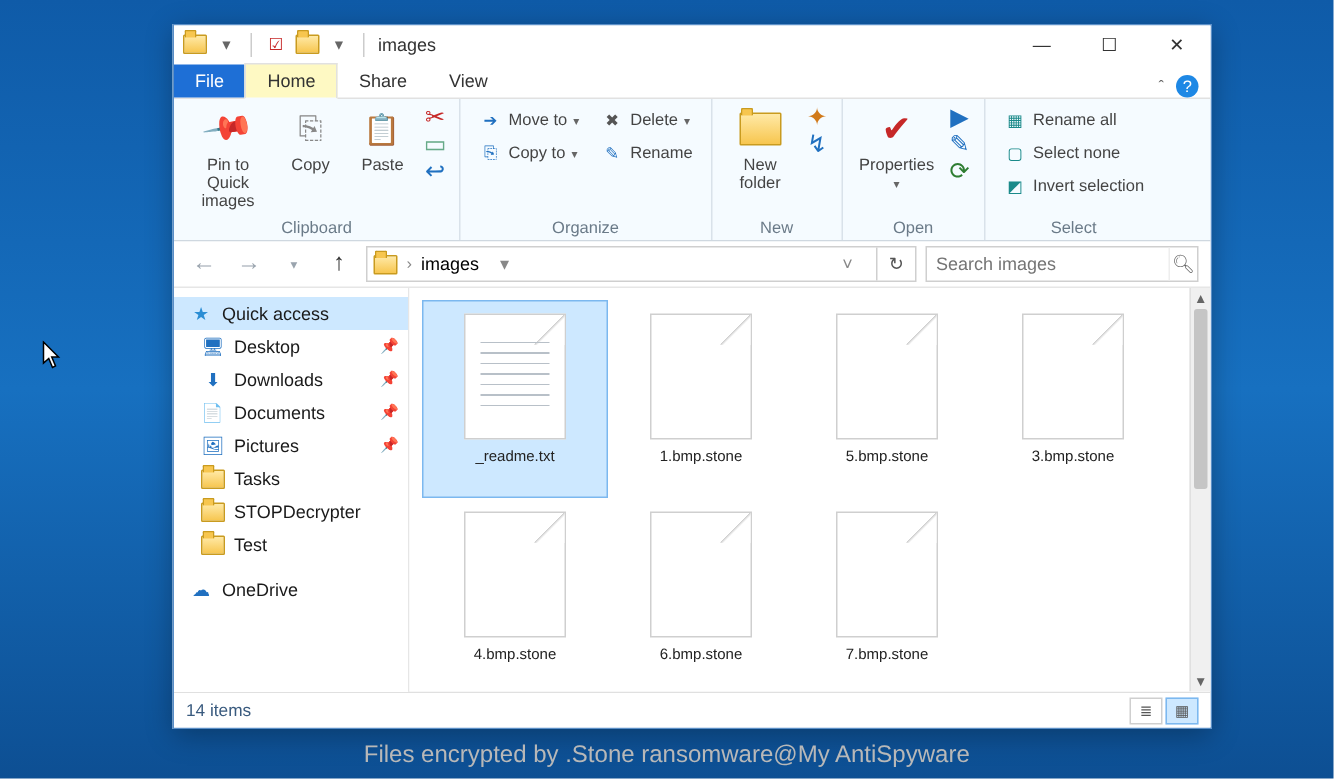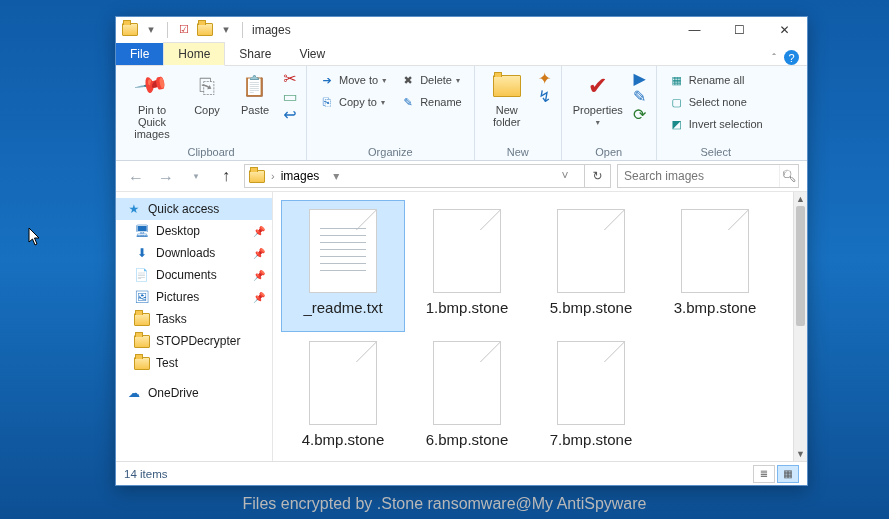--- a/index.html
+++ b/index.html
@@ -54,21 +54,21 @@
 .np-item.sel { background: #cde8ff; }
 .np-item.top { padding-left: 10px; }
 .np-pin { margin-left: auto; color: #8a8a8a; font-size: 10px; }
 .np-ico { width: 16px; height: 16px; display: flex; align-items: center; justify-content: center; }
 
 .content { flex: 1; position: relative; overflow: hidden; background: #fff; }
 .filegrid { position: absolute; inset: 0 14px 0 0; overflow-y: auto; padding: 8px 0 0 8px; display: flex; flex-wrap: wrap; align-content: flex-start; gap: 0; }
 .tile { width: 124px; height: 132px; padding: 8px 4px 4px; display: flex; flex-direction: column; align-items: center; gap: 6px; border: 1px solid transparent; cursor: pointer; }
 .tile.sel { background: #cde8ff; border: 1px solid #7cb8ef; }
 .tile .thumb { width: 68px; height: 84px; }
-.tile .fname { font-size: 15px; color: #222; text-align: center; word-break: break-word; }
+.tile .fname { font-size: 10px; color: #222; text-align: center; word-break: break-word; }
 .doc-thumb { width: 100%; height: 100%; background: #fff; border: 1px solid #cfcfcf; position: relative; }
 .doc-thumb:before { content: ""; position: absolute; top: 0; right: 0; width: 20px; height: 20px; background: linear-gradient(135deg, transparent 48%, #cfcfcf 49%, #fff 55%); }
 .txt-thumb:after { content: ""; position: absolute; left: 10px; right: 10px; top: 18px; height: 44px; background: repeating-linear-gradient(to bottom, #b8c0c8 0 1px, transparent 1px 7px); }
 .vscroll { position: absolute; right: 0; top: 0; bottom: 0; width: 14px; background: #f0f0f0; border-left: 1px solid #e0e0e0; }
 .vscroll .thumb { position: absolute; left: 2px; right: 2px; top: 14px; height: 120px; background: #c5c5c5; border-radius: 2px; cursor: pointer; }
 .vscroll .arr { position: absolute; left: 0; right: 0; height: 14px; display: flex; align-items: center; justify-content: center; font-size: 9px; color: #666; cursor: pointer; }
 
 .statusbar { height: 24px; border-top: 1px solid #e0e0e0; background: #fff; display: flex; align-items: center; padding: 0 8px; font-size: 11.5px; color: #395a7e; }
 .viewbtns { margin-left: auto; display: flex; gap: 2px; }
 .vbtn { width: 22px; height: 18px; border: 1px solid #cfcfcf; display: flex; align-items: center; justify-content: center; cursor: pointer; font-size: 10px; color: #555; }

